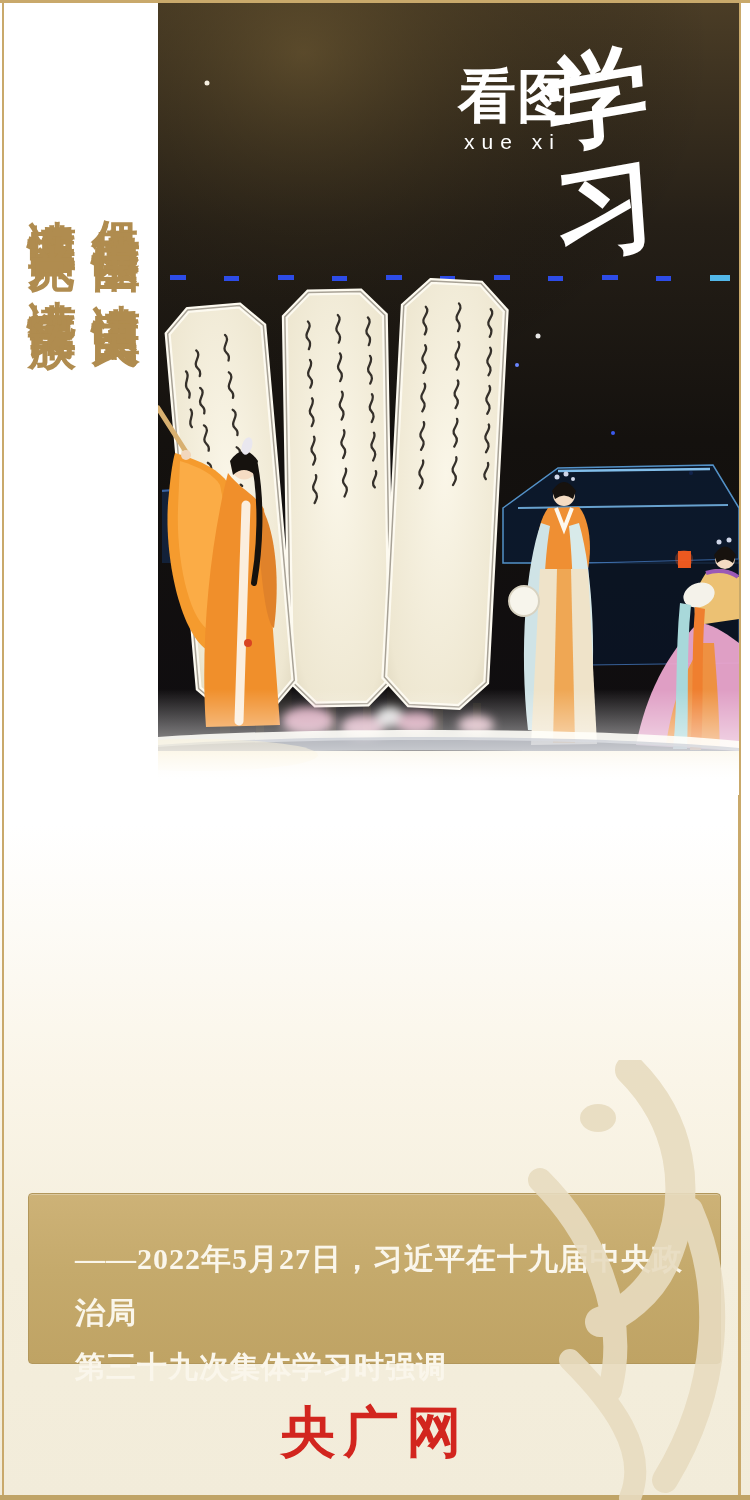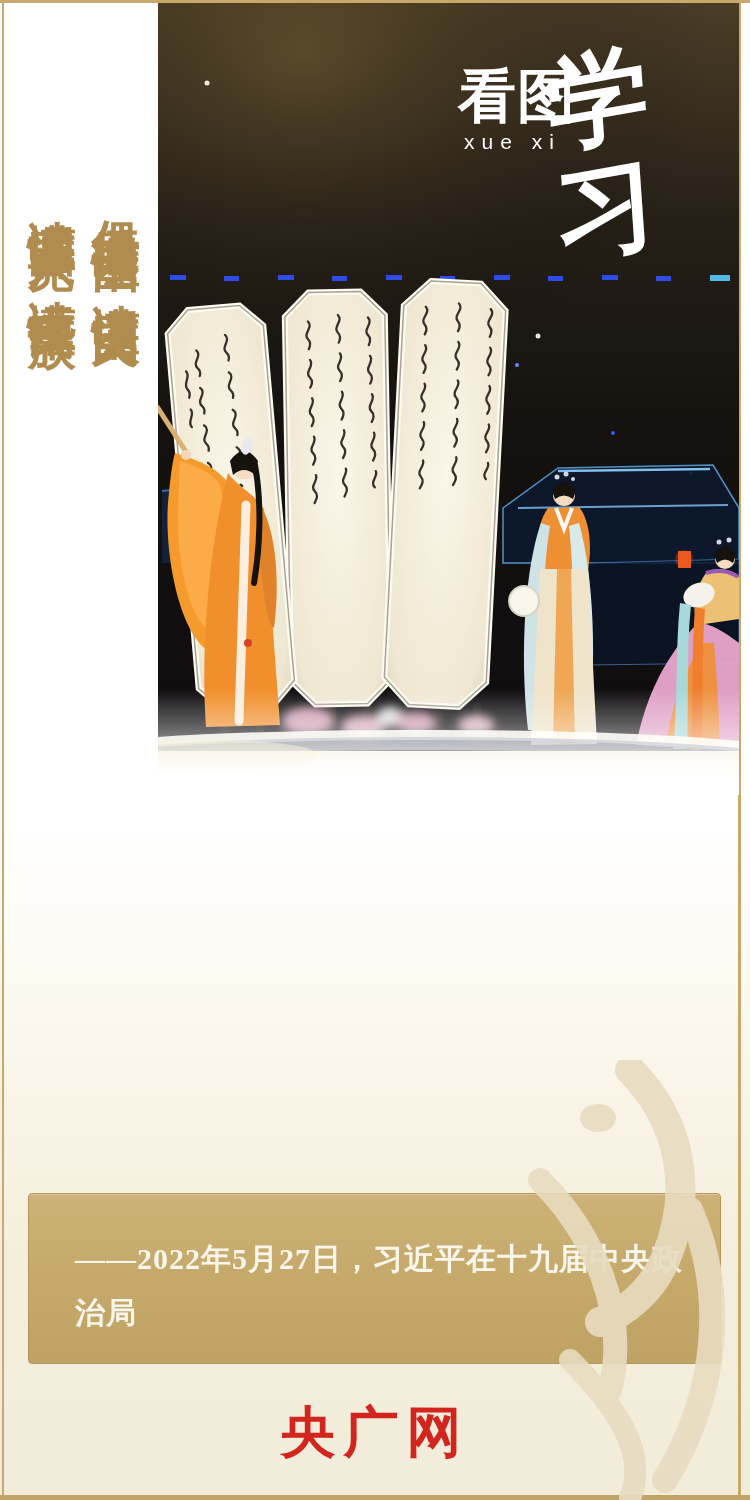--- a/index.html
+++ b/index.html
@@ -260,17 +260,18 @@
       <path d="M150,10 C 200,60 215,130 185,200 C 170,235 140,255 120,262" stroke-width="30"></path>
       <path d="M60,120 C 110,170 150,250 130,330" stroke-width="24"></path>
       <path d="M210,150 C 245,230 240,330 185,420" stroke-width="26"></path>
       <path d="M90,300 C 130,340 170,390 150,438" stroke-width="22"></path>
       <ellipse cx="118" cy="58" rx="18" ry="14" fill="#e8dcc0" stroke="none"></ellipse>
     </g>
   </svg>
 
   <div class="quote-box">
     <div class="quote-line">——2022年5月27日，习近平在十九届中央政治局</div>
+    <div class="quote-line">第三十九次集体学习时强调</div>
   </div>
 
   <div class="site-logo">央广网</div>
 
 </div>
 
 </body></html>

